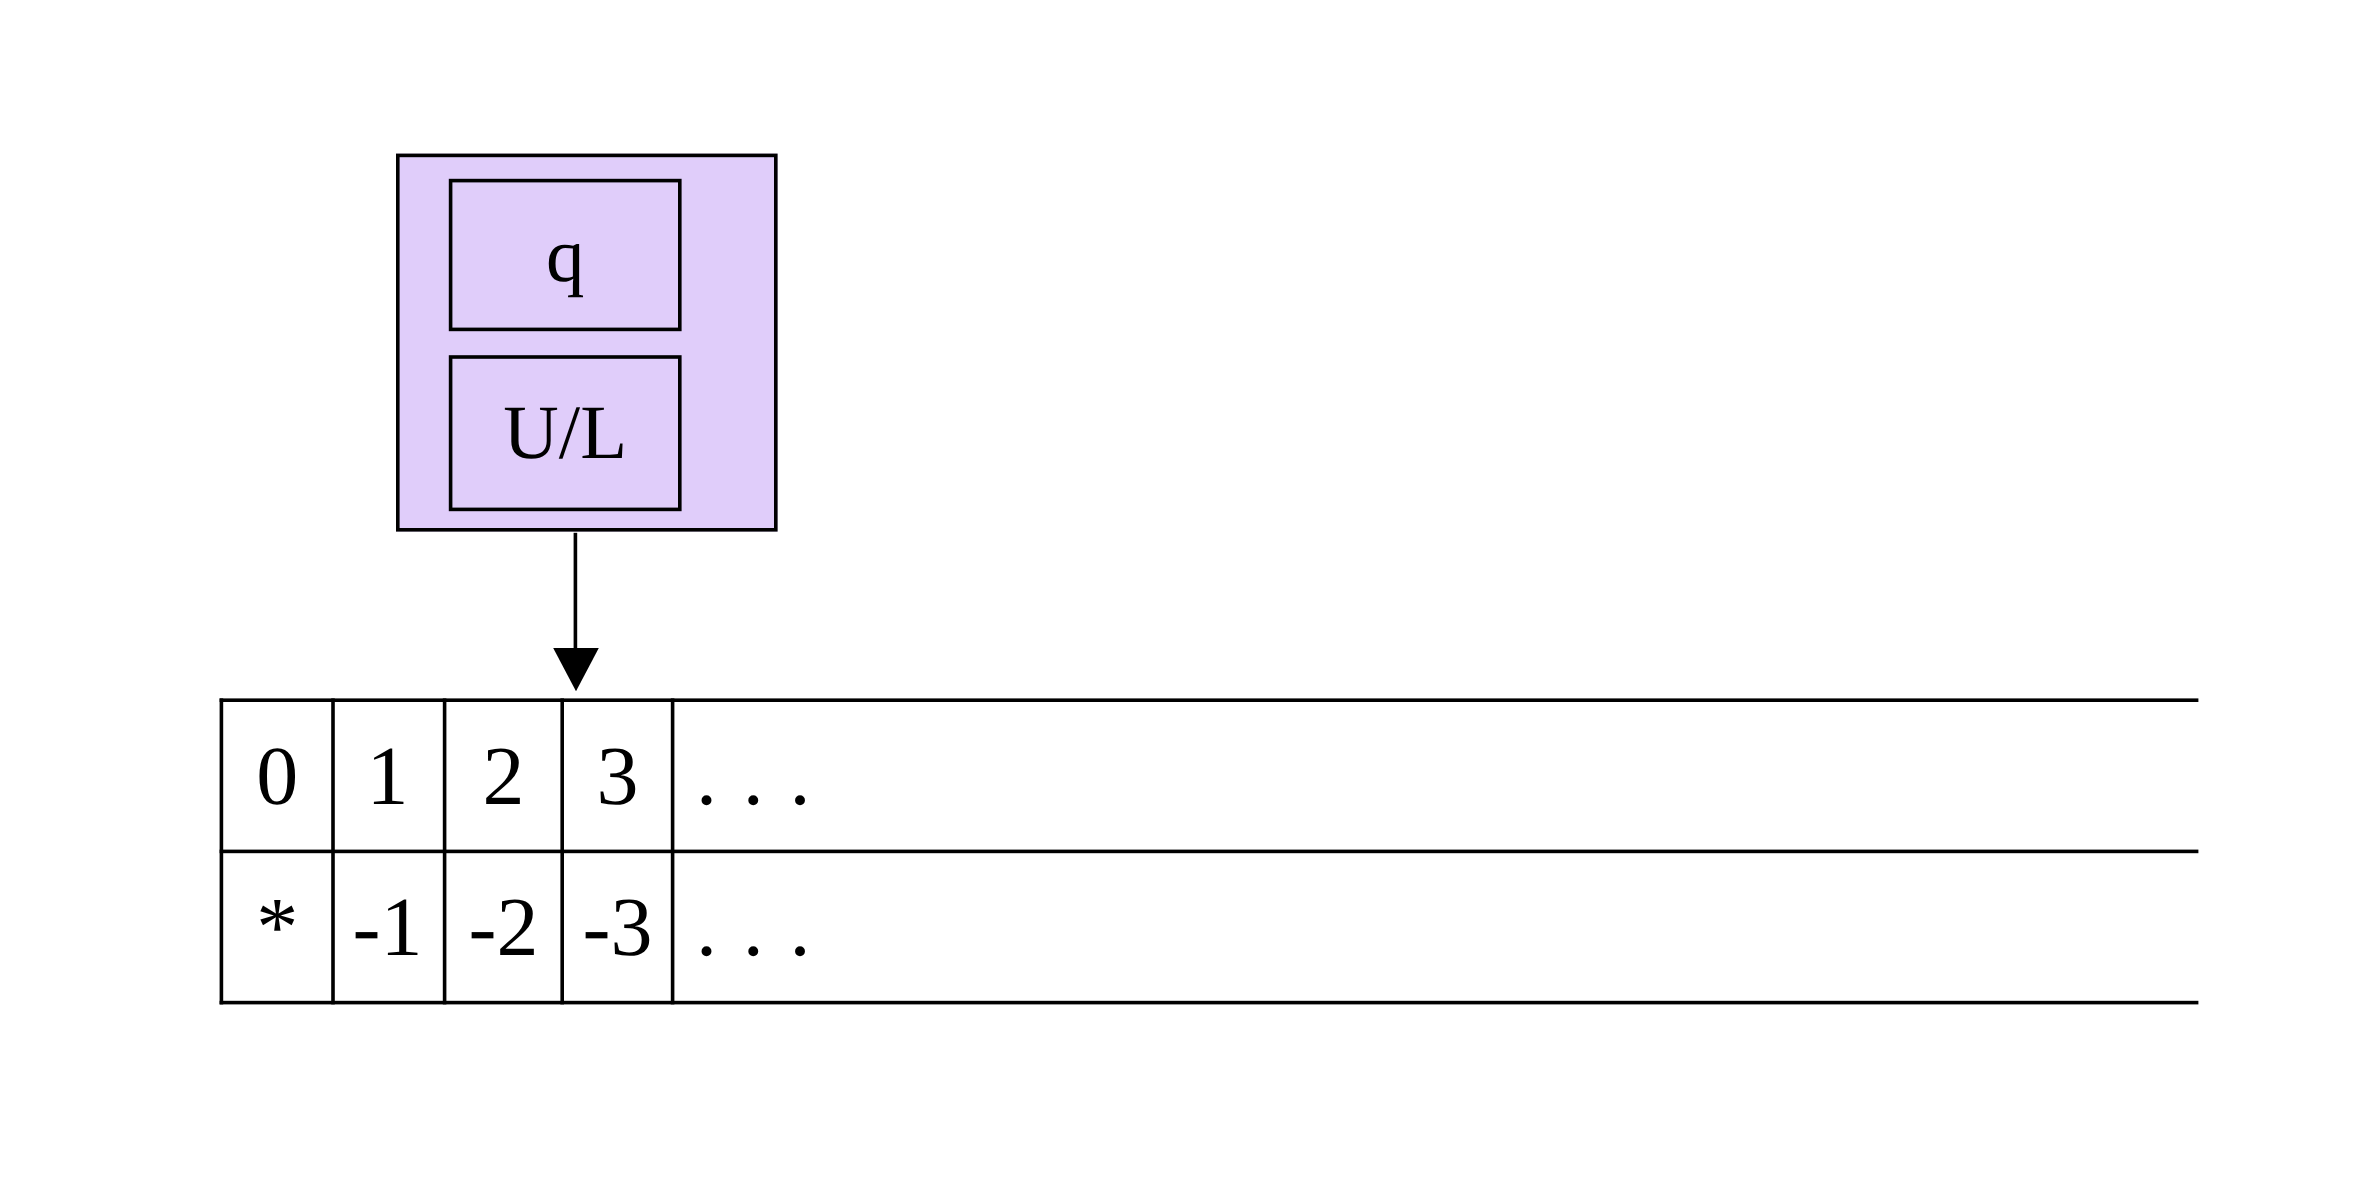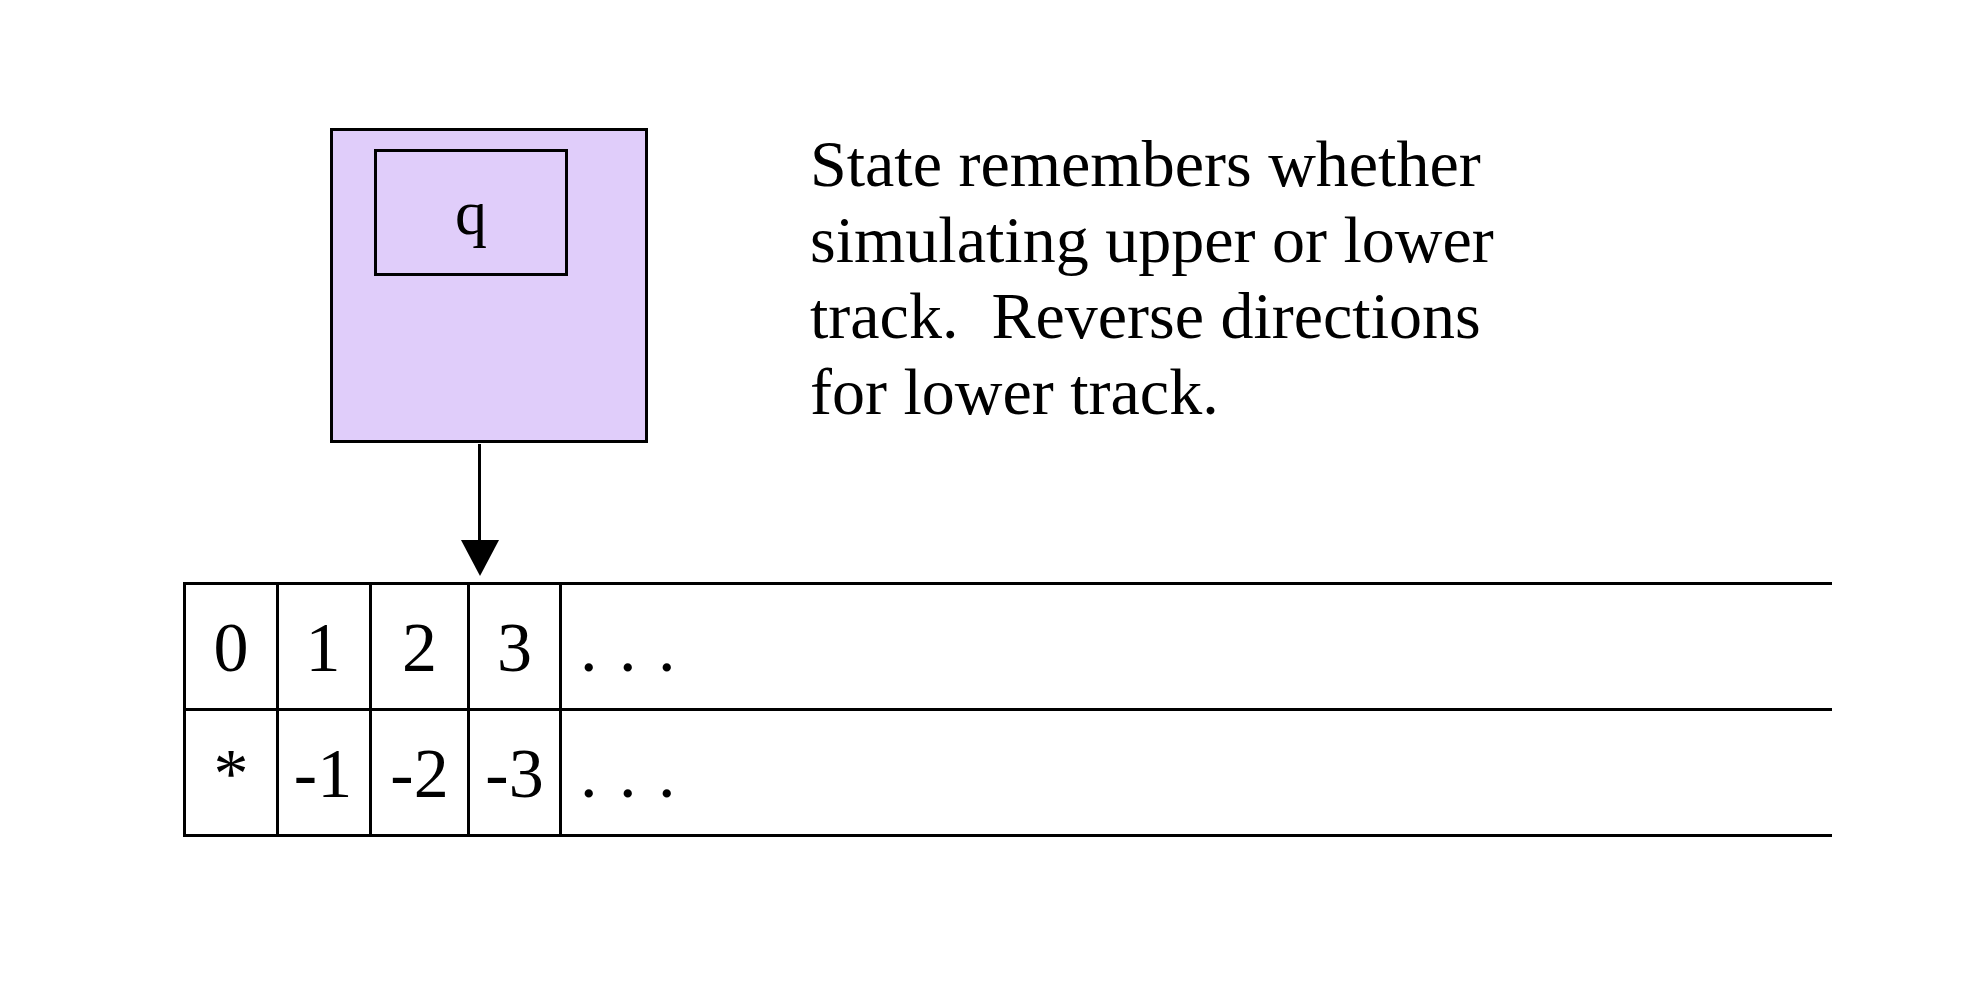--- a/index.html
+++ b/index.html
@@ -113,29 +113,28 @@
 </style>
 </head>
 <body>
 
 <div id="canvas">
 
   <div class="state-box">
     <div class="state-slot slot-q">
       <span>q</span>
     </div>
+    <div class="state-slot slot-ul">
+      <span>U/L</span>
+    </div>
   </div>
 
   <div class="arrow-line"></div>
   <div class="arrow-head"></div>
 
-  <div class="annotation">State remembers whether
-simulating upper or lower
-track.  Reverse directions
-for lower track.</div>
 
   <div class="h-line h-top"></div>
   <div class="h-line h-middle"></div>
   <div class="h-line h-bottom"></div>
   <div class="v-line v0"></div>
   <div class="v-line v1"></div>
   <div class="v-line v2"></div>
   <div class="v-line v3"></div>
   <div class="v-line v4"></div>
 

